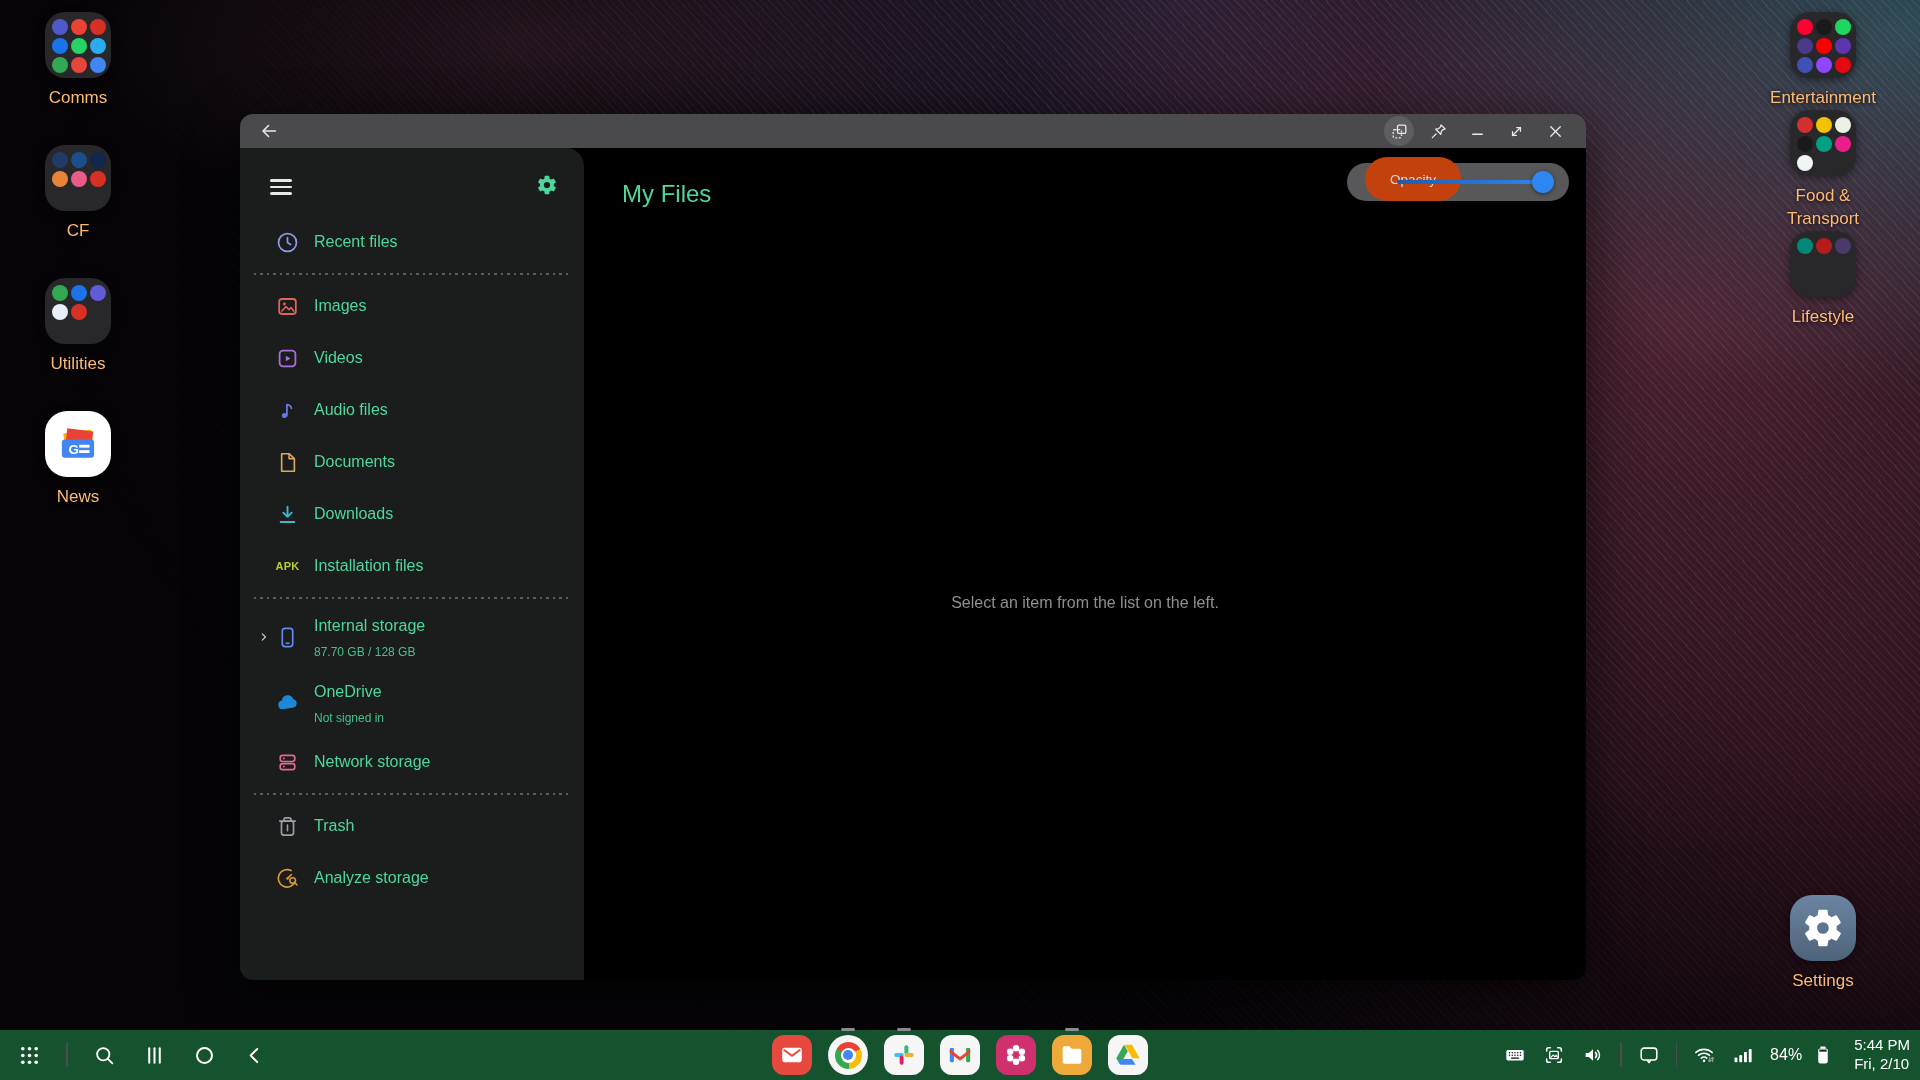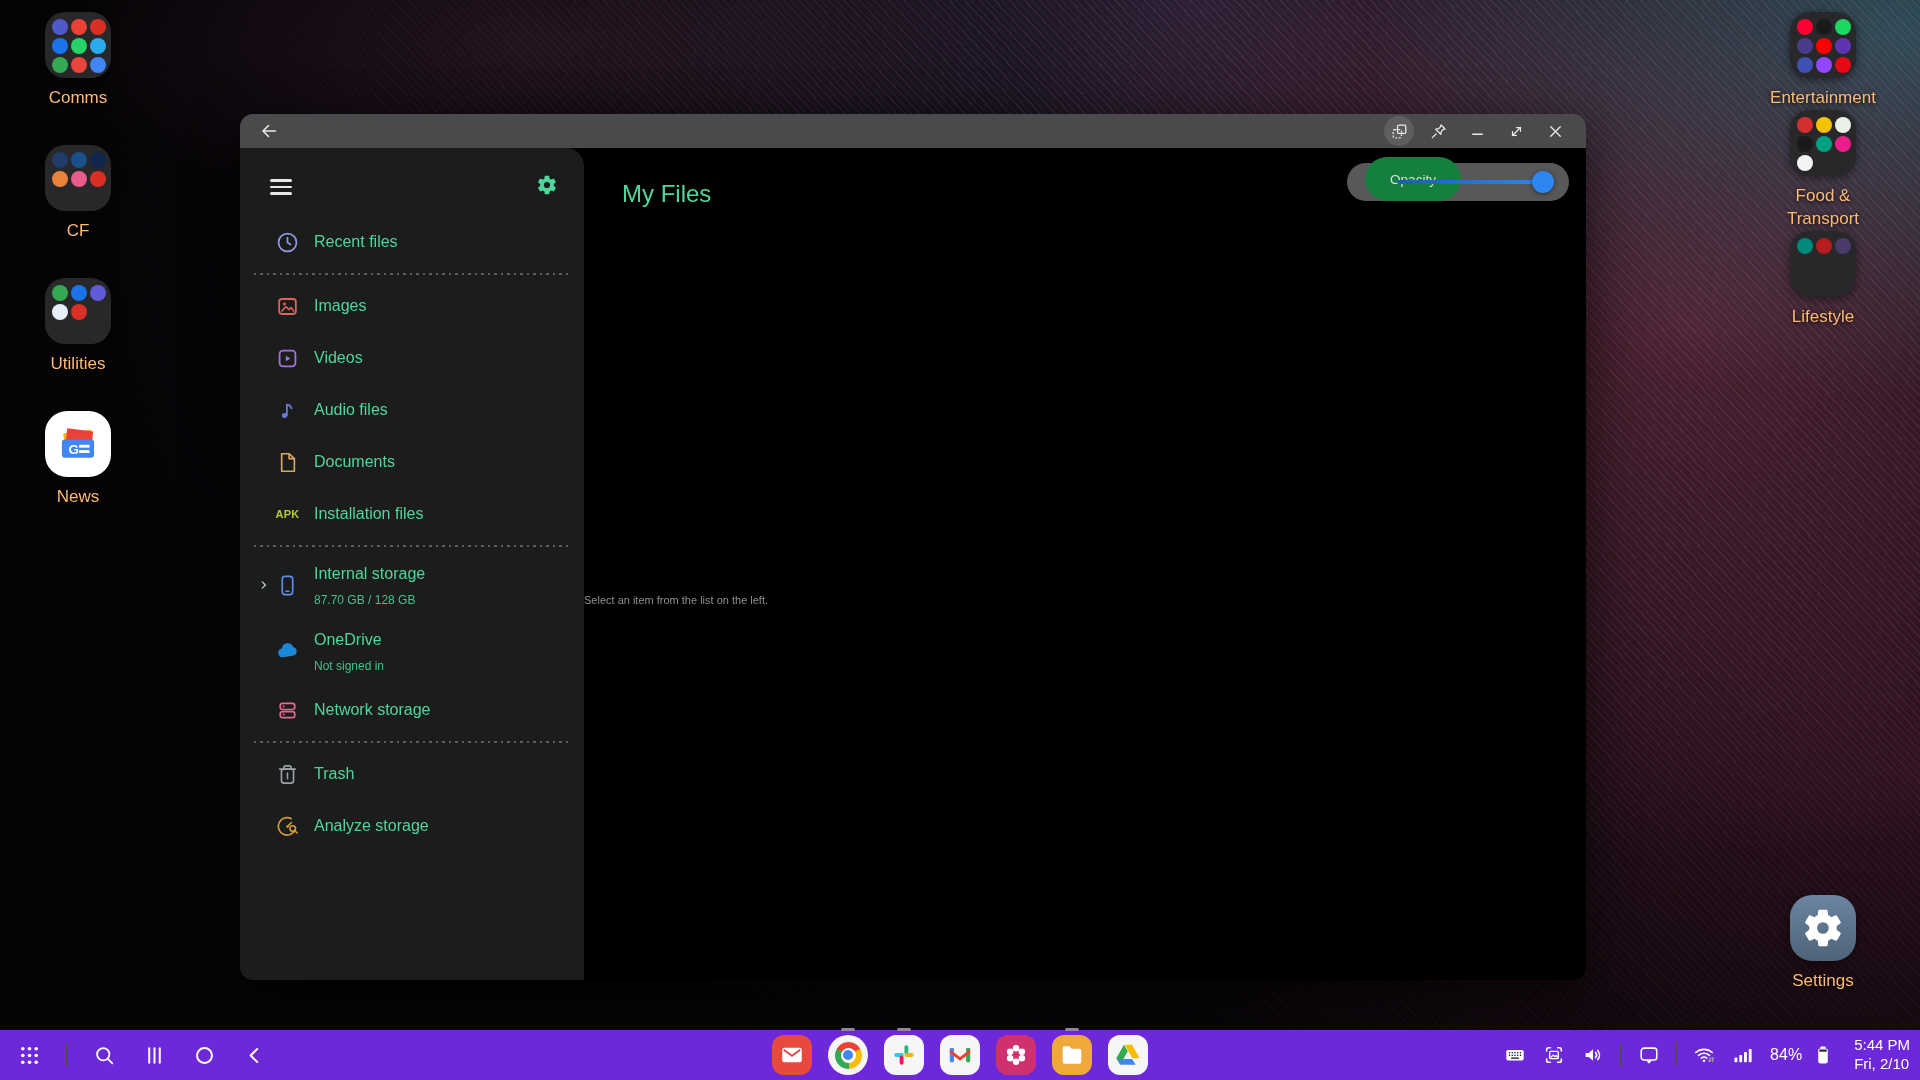--- a/index.html
+++ b/index.html
@@ -81,38 +81,38 @@
   .apk-badge { font-size:11px; font-weight:700; letter-spacing:.3px; }
   .s-text { margin-left:13px; display:flex; flex-direction:column; justify-content:center; }
   .s-label { font-size:16px; color:var(--mint); line-height:1.25; }
   .s-sub { font-size:12px; color:var(--mint-dim); margin-top:9px; }
   .side-div { height:2px; margin:5px 14px 5px 14px;
     background-image:repeating-linear-gradient(90deg,#5c5c5c 0 2.2px, transparent 2.2px 6.5px); }
 
   
   .main { position:relative; flex:1; }
   .main-title { position:absolute; left:38px; top:32px; font-size:24px; font-weight:500; color:var(--mint); }
-  .empty-msg { position:absolute; top:446px; left:0; right:0; 
-               font-size:11px; color:#8f8f8f; }
+  .empty-msg { position:absolute; top:446px; left:0; right:0; text-align:center;
+               font-size:16px; color:#8f8f8f; }
 
   
   .opacity-pill { position:absolute; z-index:5; left:1107px; top:49px; width:222px; height:38px;
                   background:#58585a; border-radius:19px; }
-  .op-bubble { position:absolute; left:18px; top:-6px; width:96px; height:44px; background:#15803d;
+  .op-bubble { position:absolute; left:18px; top:-6px; width:96px; height:44px; background:#c2410c;
                border-radius:22px; display:flex; align-items:center; justify-content:center; z-index:1; }
   .op-bubble span { font-size:13.5px; color:#dedede; }
   .op-track { position:absolute; z-index:2; left:50px; right:28px; top:17px; height:4px; border-radius:2px;
               background:linear-gradient(90deg,#1d5cb0,#2e86f0); }
   .op-thumb { position:absolute; z-index:3; right:15px; top:8px; width:22px; height:22px;
               border-radius:50%; background:#2e86f0; cursor:pointer; box-shadow:0 1px 4px rgba(0,0,0,.5); }
   .peek-line { position:absolute; z-index:1; left:1305px; top:80px; width:13px; height:2.4px;
                background:var(--mint); transform:rotate(45deg); border-radius:2px; }
 
   
-  .taskbar { position:absolute; z-index:4; left:0; right:0; bottom:0; height:50px; background:#6d28d9; }
+  .taskbar { position:absolute; z-index:4; left:0; right:0; bottom:0; height:50px; background:#14532d; }
   .tb-left { position:absolute; left:16px; top:0; height:50px; display:flex; align-items:center; gap:24px; }
   .tb-ic { width:26px; height:26px; display:flex; align-items:center; justify-content:center; cursor:pointer; }
   .tb-ic svg { width:23px; height:23px; }
   .v-div { width:1.5px; height:24px; background:#4d4d4d; }
   .tb-apps { position:absolute; left:772px; top:0; height:50px; display:flex; align-items:center; gap:16px; }
   .tb-app { position:relative; width:40px; height:40px; cursor:pointer; }
   .app-sq { width:40px; height:40px; border-radius:12px; display:flex; align-items:center;
             justify-content:center; overflow:hidden; }
   .app-sq svg { width:26px; height:26px; }
   .run-dash { position:absolute; top:-7px; left:13px; width:14px; height:3px; border-radius:2px; background:#8d8d8d; }
@@ -365,20 +365,33 @@
               </svg>
             </span>
     <div class="s-text">
       <div class="s-label">Documents</div>
 
     </div>
   </div>
           <div class="side-item">
     <span class="expander"></span>
     <span class="s-icon">
+              <svg viewBox="0 0 24 24">
+                <path d="M12 4.4v9.8m0 0l-4-4m4 4l4-4" fill="none" stroke="#41b7cf" stroke-width="1.8" stroke-linecap="round" stroke-linejoin="round"></path>
+                <path d="M5.4 19.2h13.2" fill="none" stroke="#41b7cf" stroke-width="1.8" stroke-linecap="round" stroke-linejoin="round"></path>
+              </svg>
+            </span>
+    <div class="s-text">
+      <div class="s-label">Downloads</div>
+
+    </div>
+  </div>
+          <div class="side-item">
+    <span class="expander"></span>
+    <span class="s-icon">
               <span class="apk-badge" style="color: rgb(181, 206, 45);">APK</span>
             </span>
     <div class="s-text">
       <div class="s-label">Installation files</div>
 
     </div>
   </div>
           <div class="side-div"></div>
           <div class="side-item two-line">
     <span class="expander">

